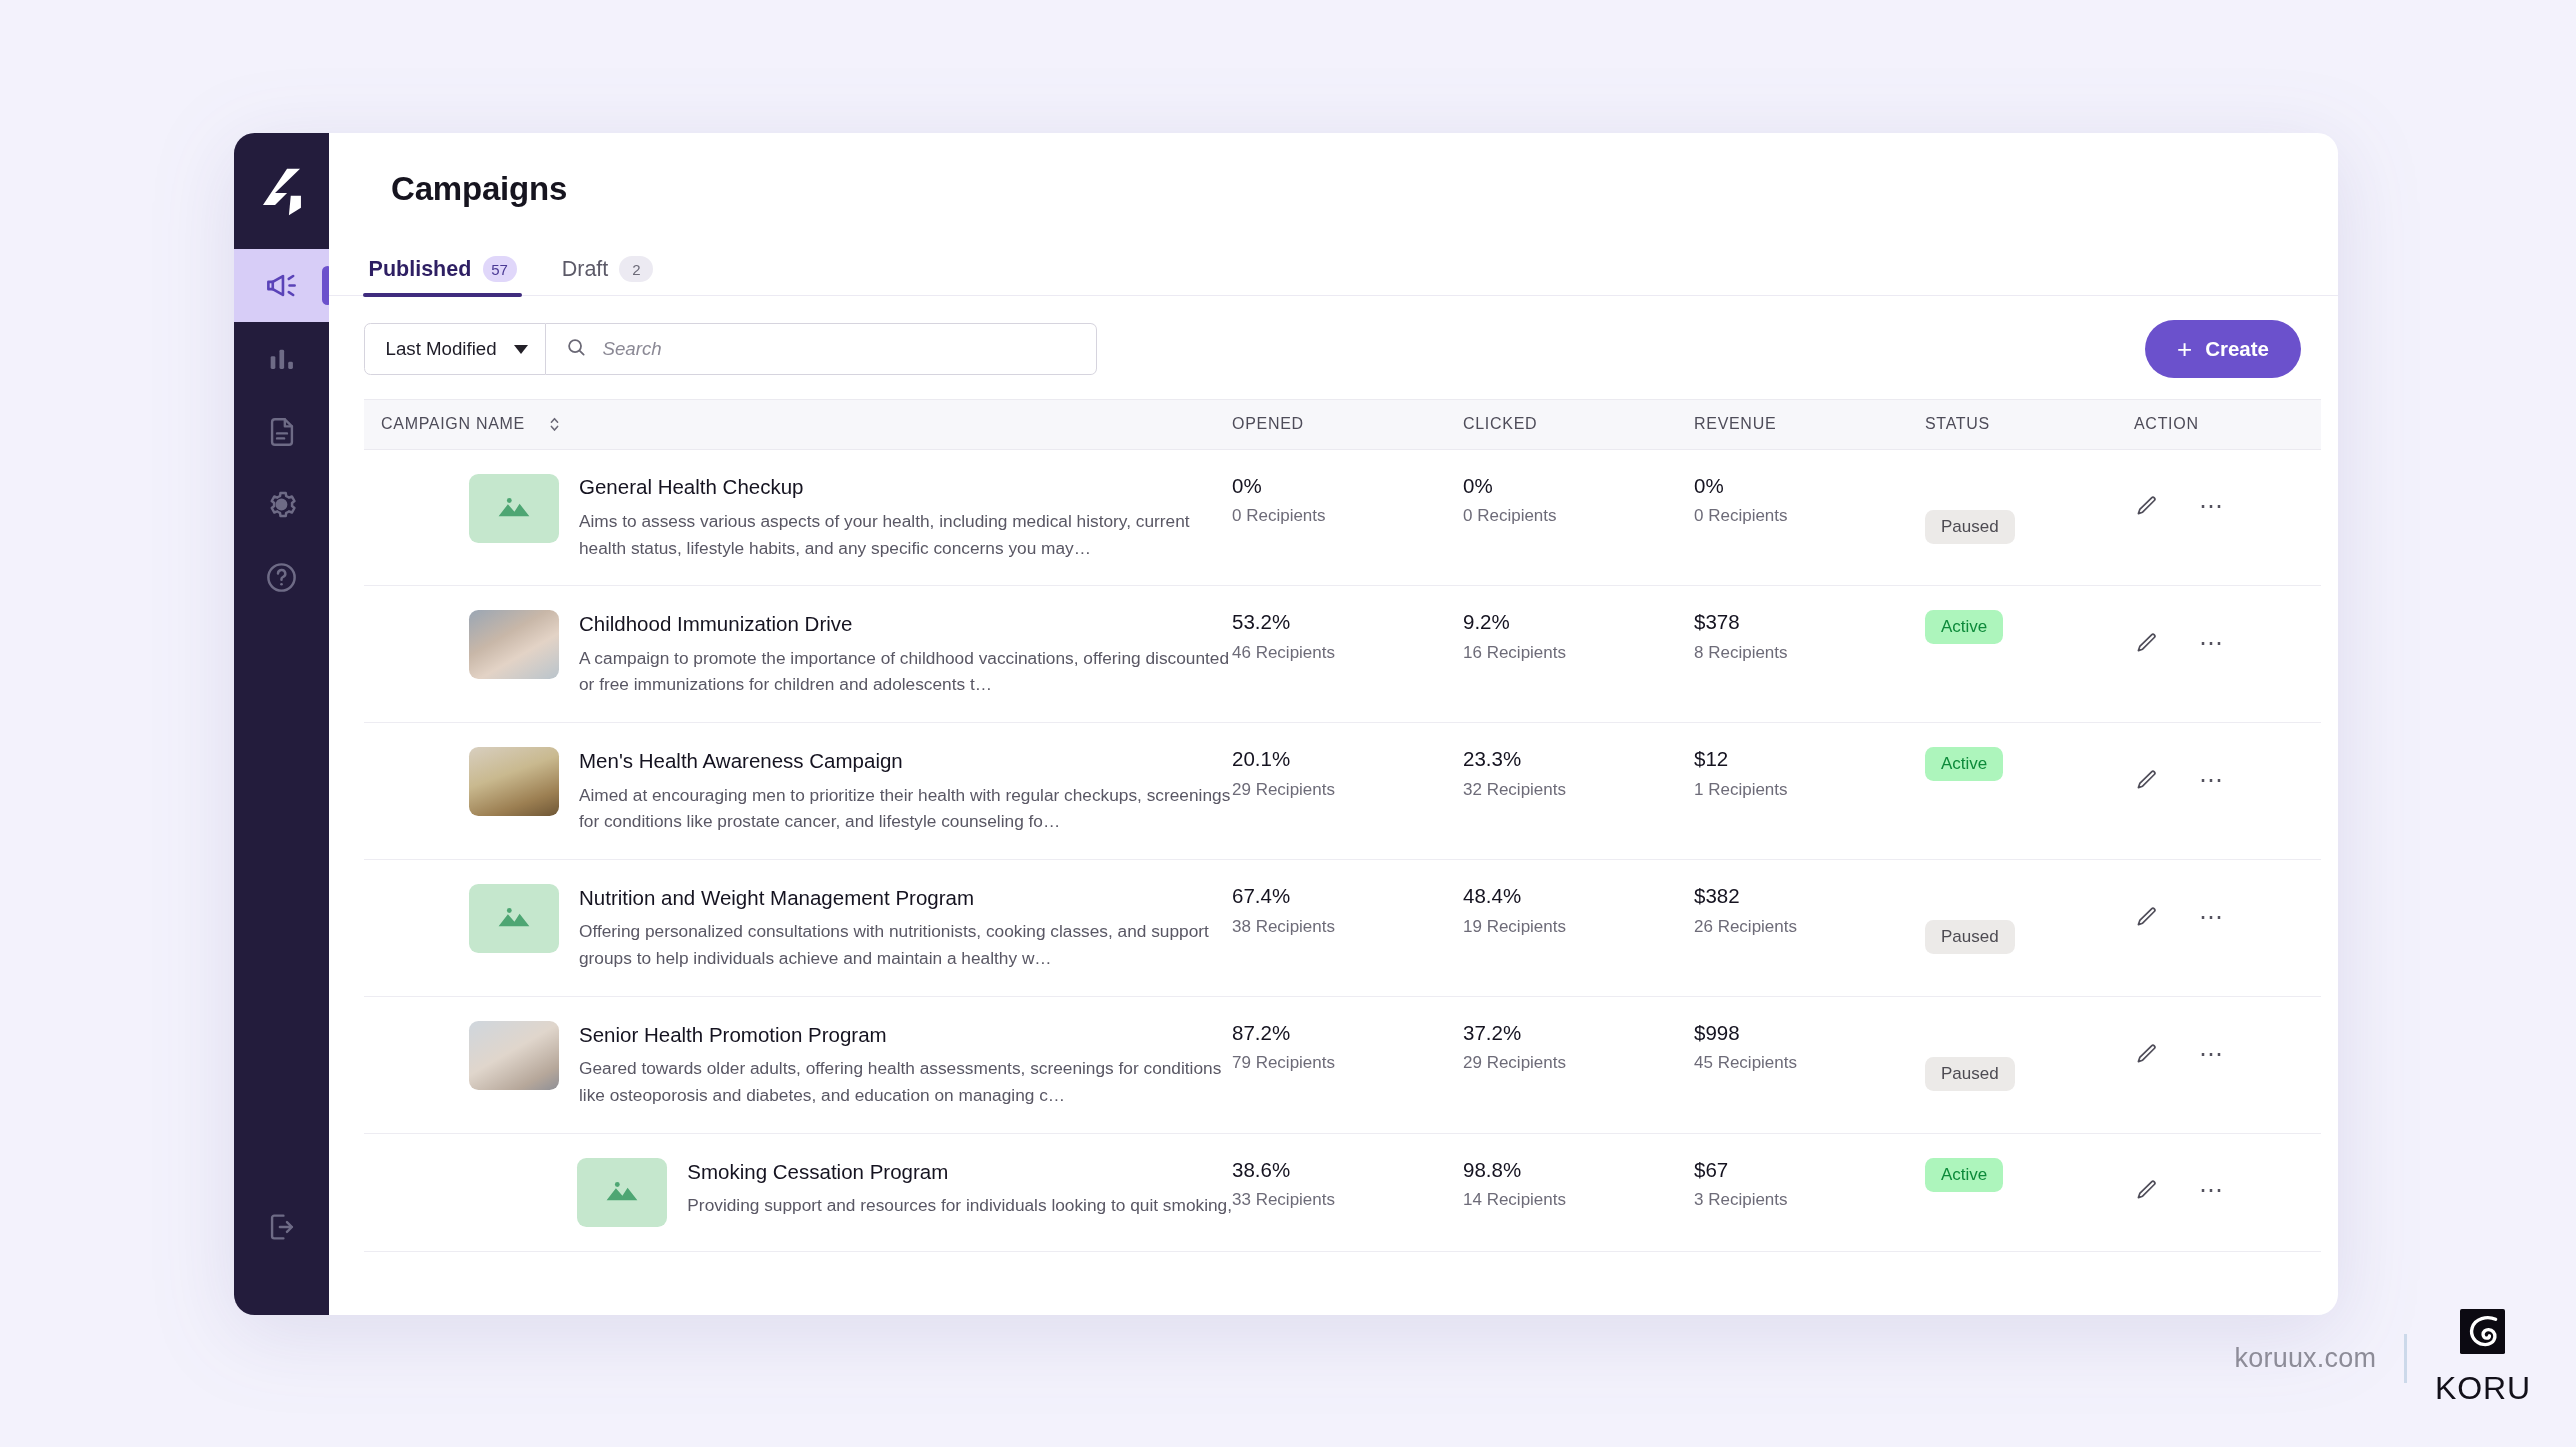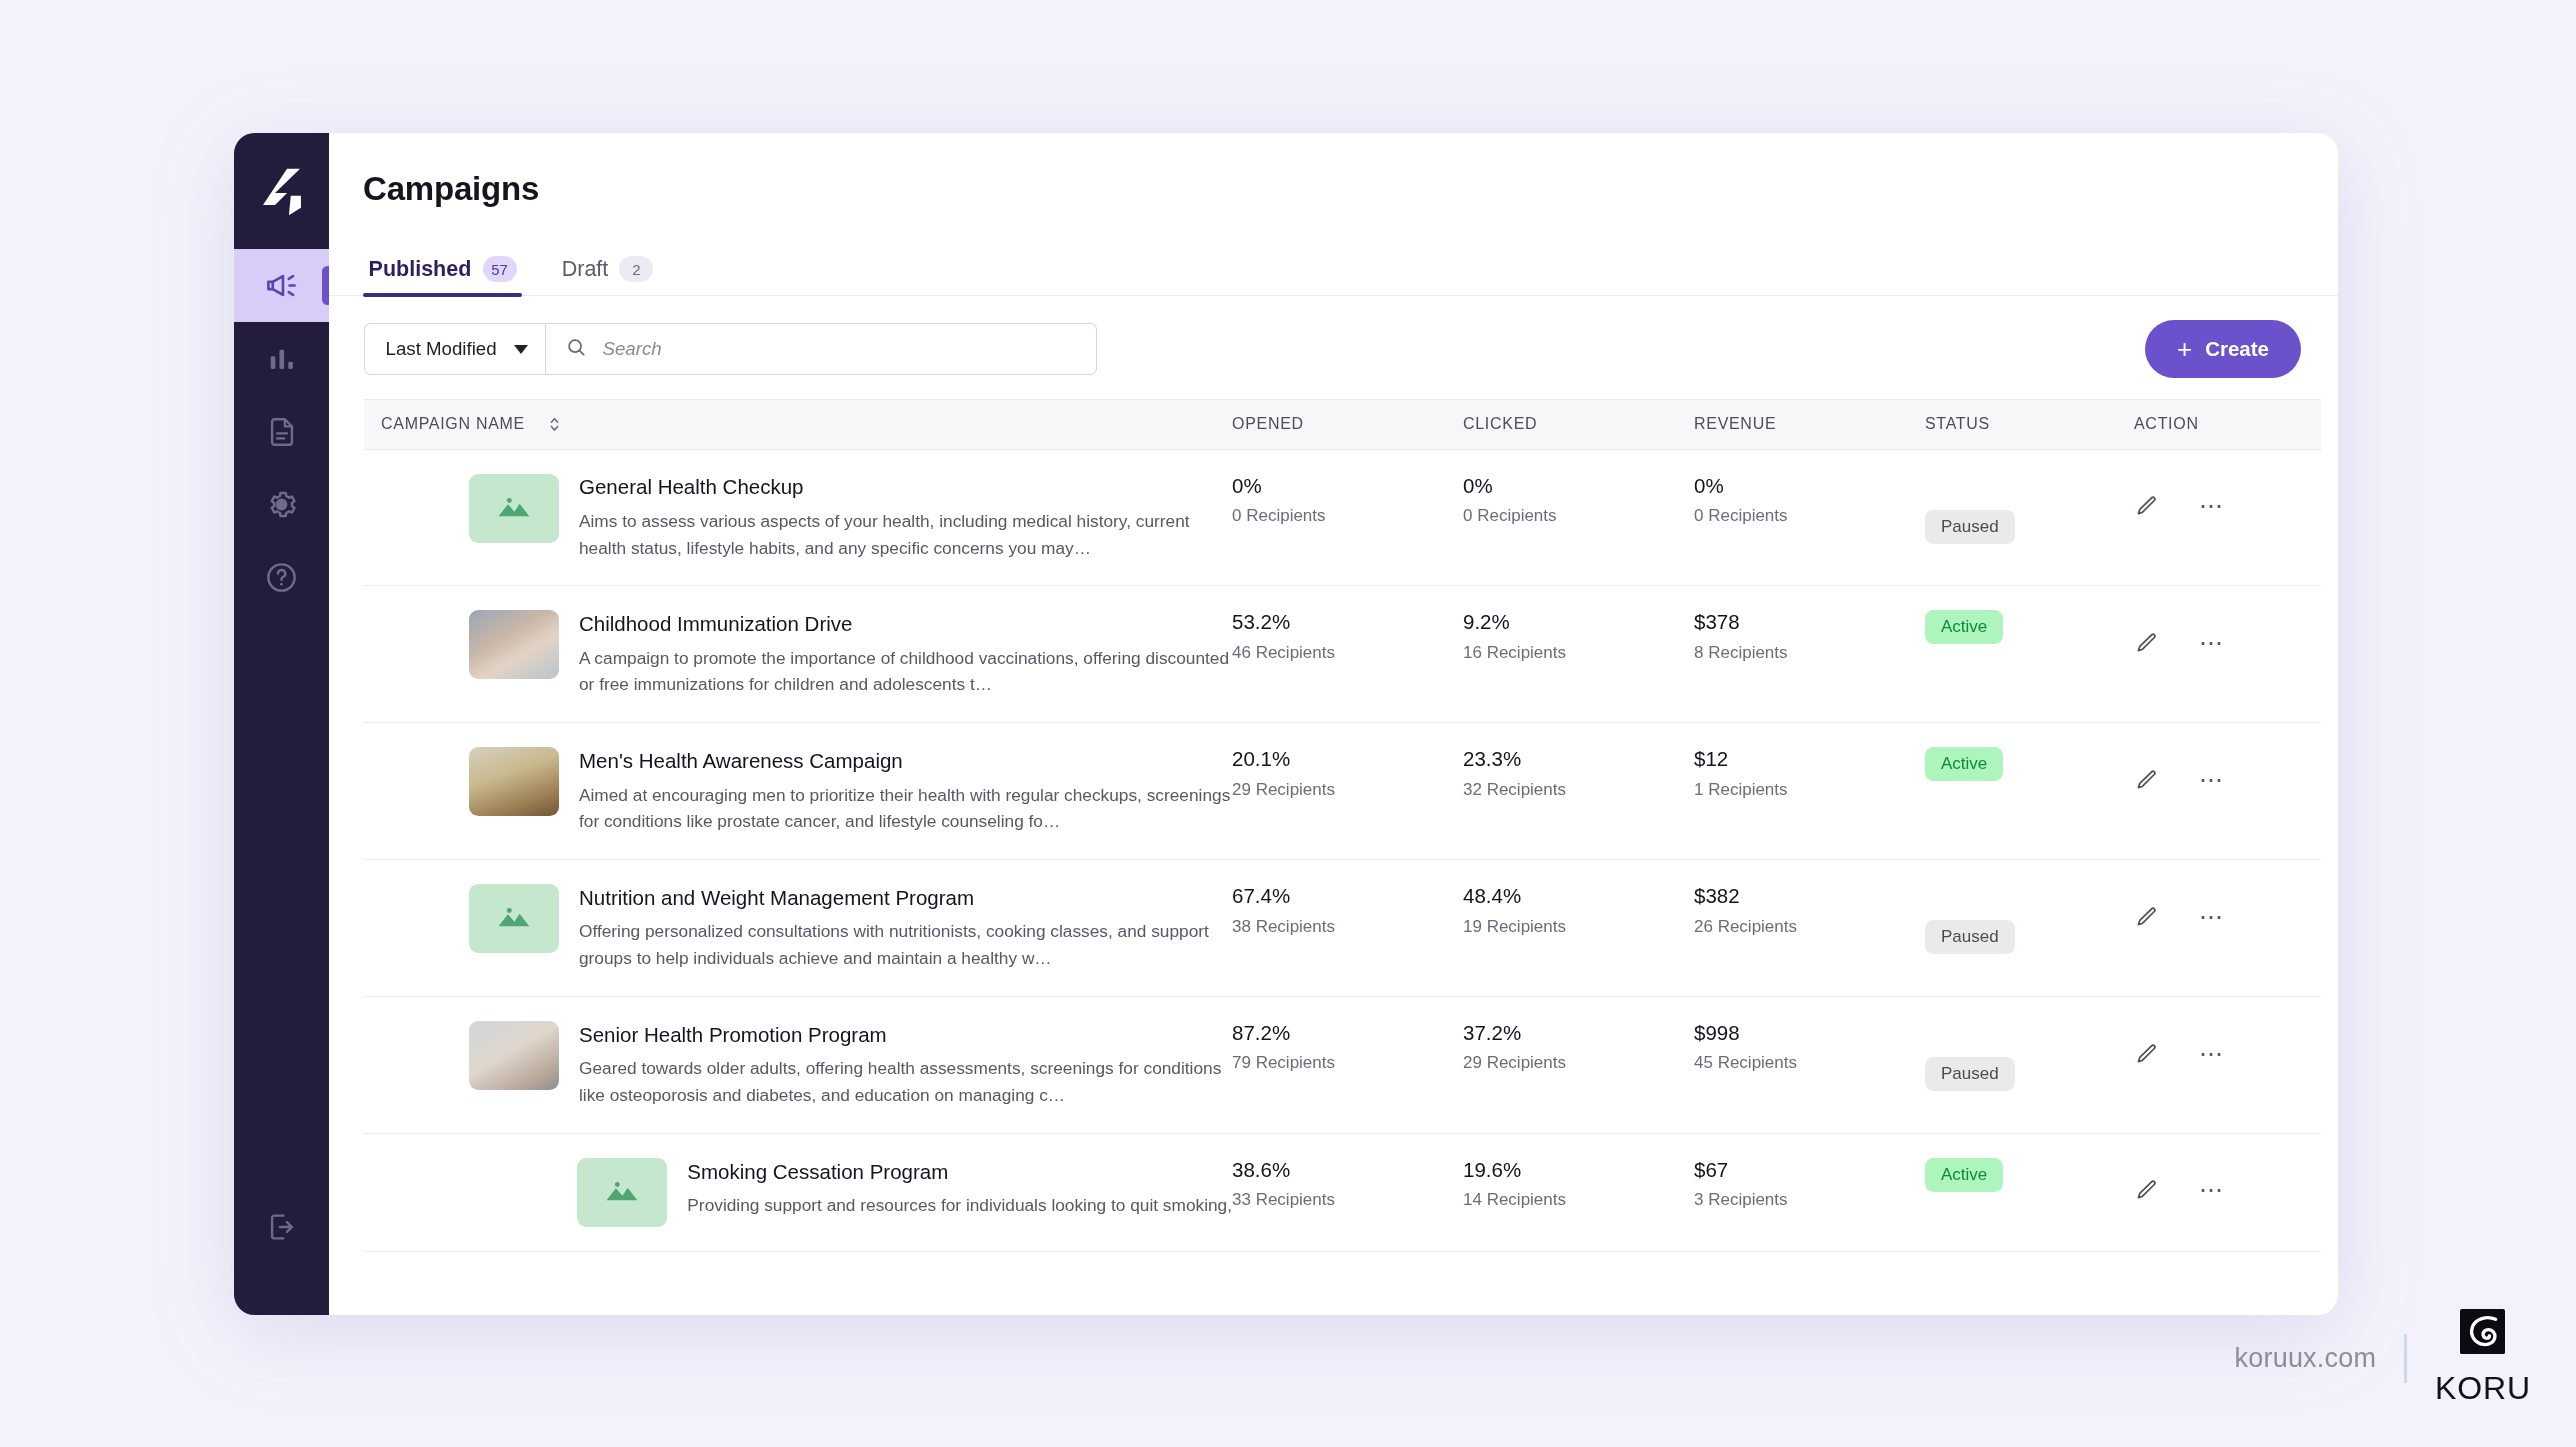--- a/index.html
+++ b/index.html
@@ -62,20 +62,21 @@
     flex: 1 1 auto;
     background:#ffffff;
     border-radius: 0 20.5px 20.5px 0;
     display:flex; flex-direction:column;
     overflow:hidden;
     position:relative;
   }
   .page-header {
     padding: 37px 0 0 34px;
     height: 105px;
+    margin-left: 28px;
   }
   .page-title {
     font-size: 33px;
     font-weight: 600;
     color:#16141f;
     letter-spacing: -0.2px;
     margin:0;
   }
 
   
@@ -574,21 +575,21 @@
                     <p class="camp-name">Smoking Cessation Program</p>
                     <p class="camp-desc">Providing support and resources for individuals looking to quit smoking,</p>
                   </div>
                 </div>
               </td>
               <td>
                 <div class="metric-main">38.6%</div>
                 <div class="metric-sub">33 Recipients</div>
               </td>
               <td>
-                <div class="metric-main">19.6%</div>
+                <div class="metric-main">98.8%</div>
                 <div class="metric-sub">14 Recipients</div>
               </td>
               <td>
                 <div class="metric-main">$67</div>
                 <div class="metric-sub">3 Recipients</div>
               </td>
               <td><span class="badge active">Active</span></td>
               <td>
                 <div class="action-cell">
                   <span class="icon-btn">

